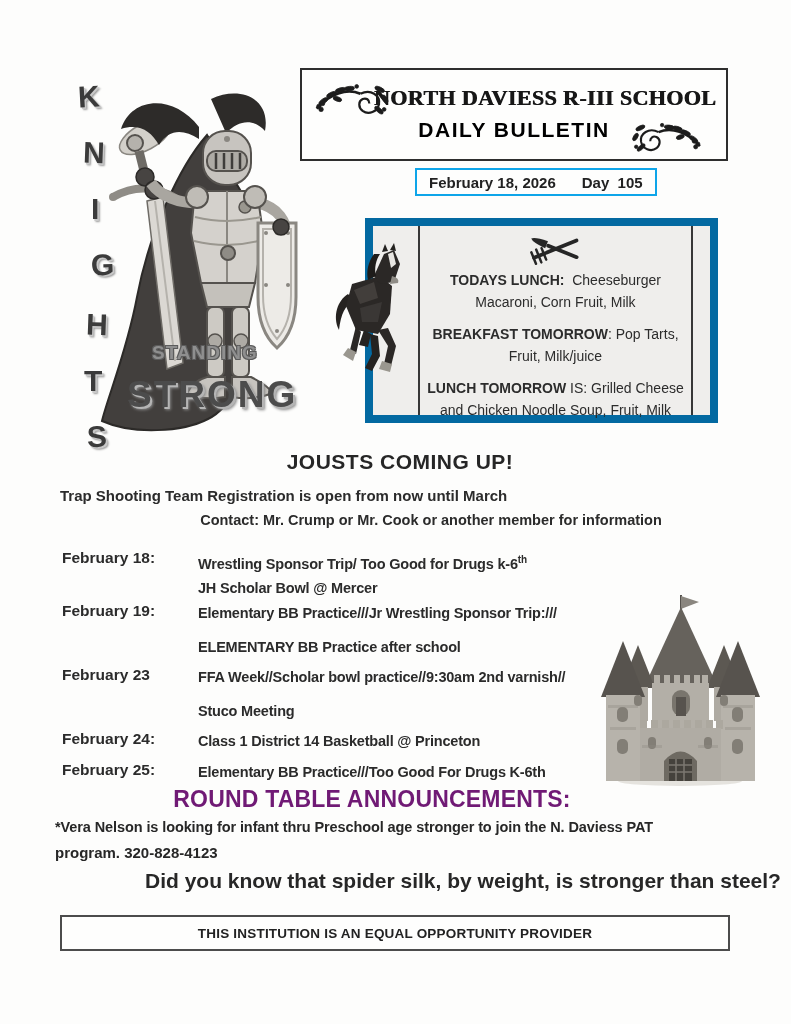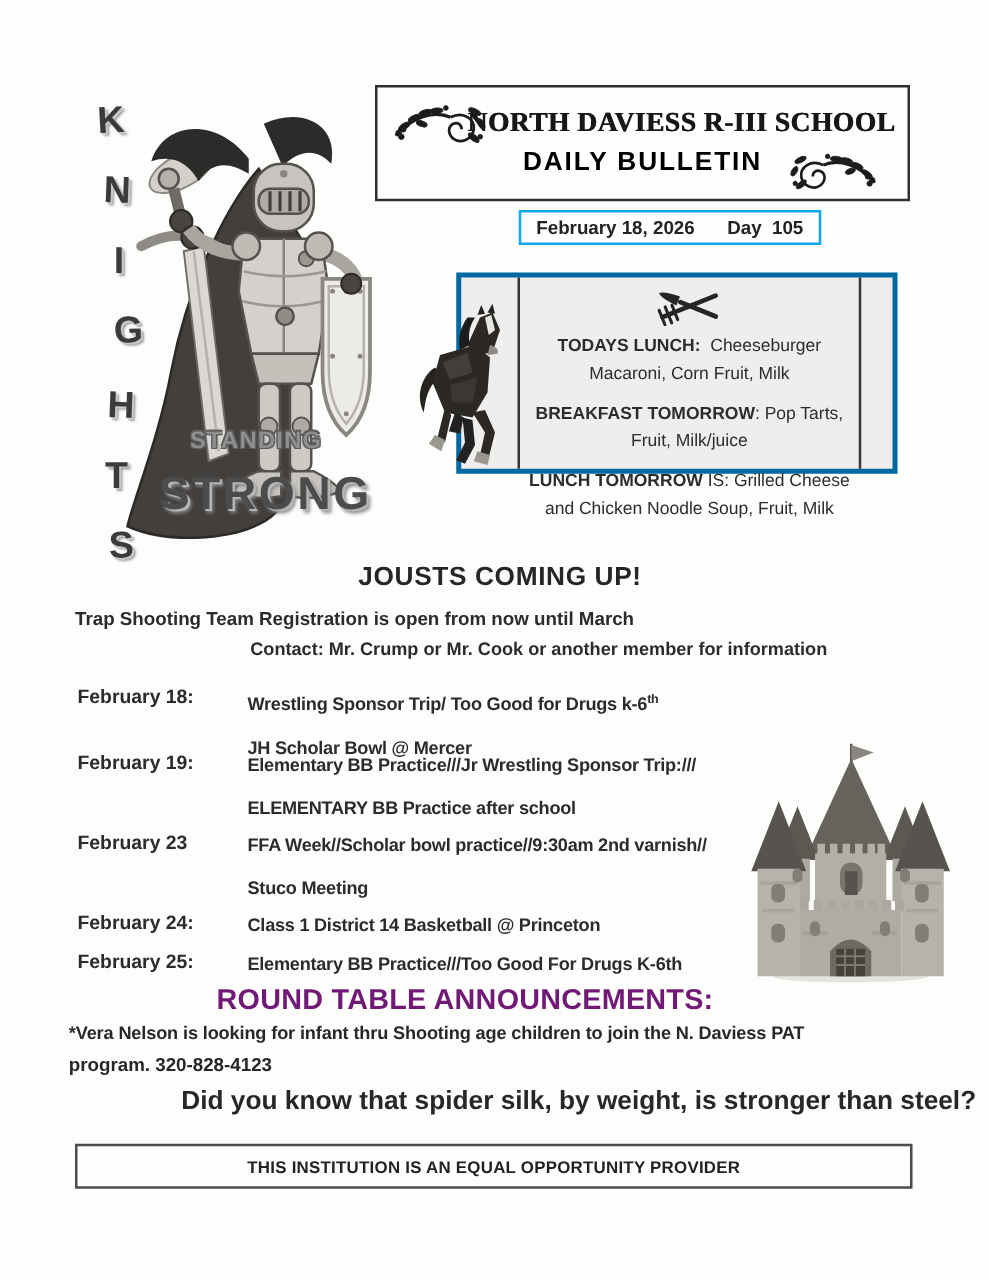--- a/index.html
+++ b/index.html
@@ -48,22 +48,22 @@
   
   .datebox{
     position:absolute;left:415px;top:168px;width:242px;height:28px;
     border:2px solid #0ea5e9;background:#fefefd;box-sizing:border-box;
     display:flex;align-items:center;padding-left:12px;
     font-size:15px;font-weight:600;color:#222;
   }
   .datebox .day{margin-left:26px;white-space:pre;}
   
   .menubox{
-    position:absolute;left:365px;top:218px;width:353px;height:161px;
-    border:4px solid #0369a1;background:#efeeec;box-sizing:border-box;z-index:1;
+    position:absolute;left:365px;top:218px;width:353px;height:205px;
+    border:8px solid #0369a1;background:#efeeec;box-sizing:border-box;z-index:1;
   }
   .menubox .vrule{position:absolute;top:0;bottom:0;width:2px;background:#373737;}
   .vrule-l{left:45px;} .vrule-r{left:318px;}
   .menu-content{
     position:absolute;left:47px;top:7px;width:271px;text-align:center;
     font-size:14px;color:#2c2c2c;line-height:22px;
   }
   .menu-content .cutlery{margin:0 auto 4px auto;display:block;}
   .m-line b{font-weight:bold;}
   .m-line span{white-space:pre;}
@@ -80,21 +80,21 @@
   }
   .jousts-l2{
     position:absolute;left:60px;top:512px;width:680px;text-align:center;padding-left:62px;
     font-size:14.5px;font-weight:bold;color:#2b2b2b;white-space:nowrap;box-sizing:border-box;
   }
   
   .sched-row{position:absolute;left:0;width:791px;}
   .sched-date{position:absolute;left:62px;width:130px;font-size:15.5px;font-weight:bold;color:#2b2b2b;}
   .sched-desc{position:absolute;left:198px;width:470px;font-size:14.5px;font-weight:bold;color:#2b2b2b;letter-spacing:-.2px;}
   .sched-desc .line{white-space:nowrap;line-height:22px;}
-  .gap-sm{margin-top:13px;} .gap-lg{margin-top:12px;}
+  .gap-sm{margin-top:2px;} .gap-lg{margin-top:12px;}
   .sched-desc sup{font-size:10px;}
   .castle-svg{position:absolute;left:598px;top:587px;z-index:1;}
   
   .ann-head{
     position:absolute;left:60px;top:786px;width:624px;text-align:center;
     font-size:23px;font-weight:bold;letter-spacing:.2px;color:#701a75;white-space:nowrap;
   }
   .ann-l1{position:absolute;left:55px;top:819px;width:720px;font-size:14.5px;font-weight:bold;color:#272727;white-space:nowrap;letter-spacing:-.1px;}
   .ann-l2{position:absolute;left:55px;top:844px;width:700px;font-size:15px;font-weight:bold;color:#272727;}
   .ann-fact{position:absolute;left:145px;top:869px;width:620px;font-size:21px;font-weight:bold;color:#272727;white-space:nowrap;}
@@ -371,21 +371,21 @@
       <rect x="10" y="118" width="30" height="3"></rect>
         <rect x="12" y="140" width="26" height="3"></rect>
       <rect x="125" y="118" width="30" height="3"></rect>
         <rect x="127" y="140" width="26" height="3"></rect>
       <rect x="44" y="158" width="20" height="3"></rect>
         <rect x="100" y="158" width="20" height="3"></rect>
     </g>
   </svg>
 
   <div class="ann-head">ROUND TABLE ANNOUNCEMENTS:</div>
-  <div class="ann-l1">*Vera Nelson is looking for infant thru Shooting age children to join the N. Daviess PAT</div>
+  <div class="ann-l1">*Vera Nelson is looking for infant thru Preschool age stronger to join the N. Daviess PAT</div>
   <div class="ann-l2">program. 320-828-4123</div>
   <div class="ann-fact">Did you know that spider silk, by weight, is stronger than steel?</div>
 
   <div class="footerbox">
     <span>THIS INSTITUTION IS AN EQUAL OPPORTUNITY PROVIDER</span>
   </div>
 
 </div>
 
 </body></html>

